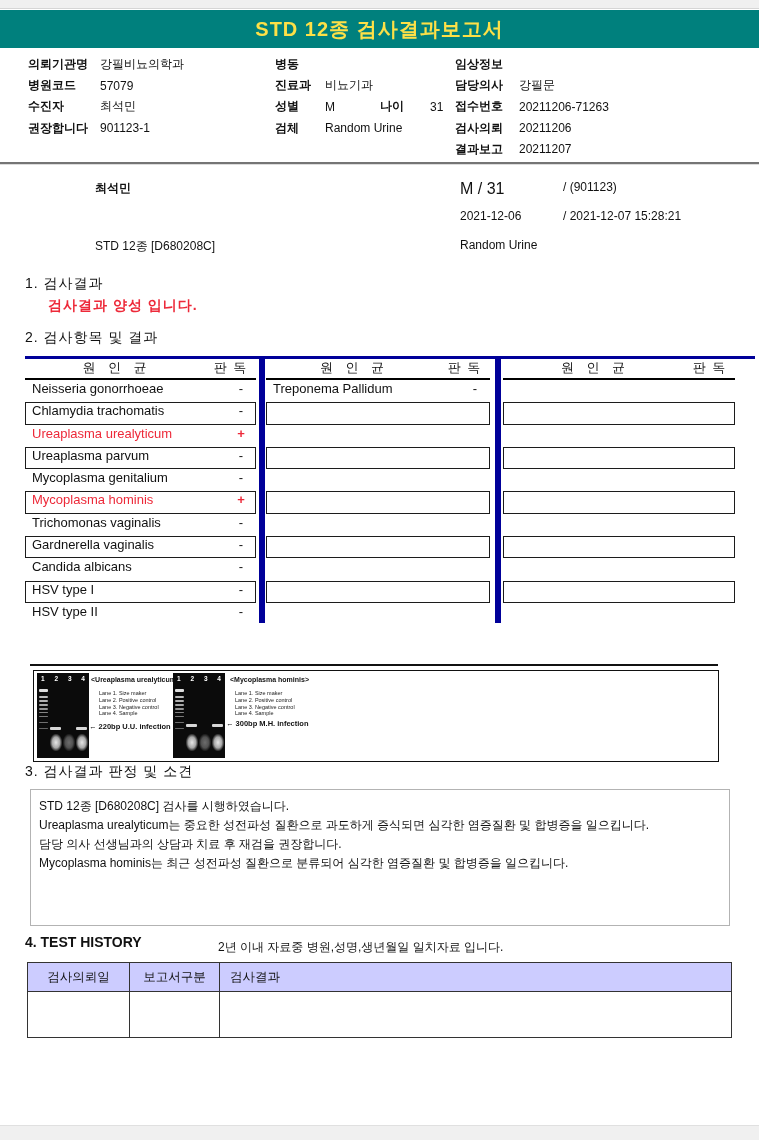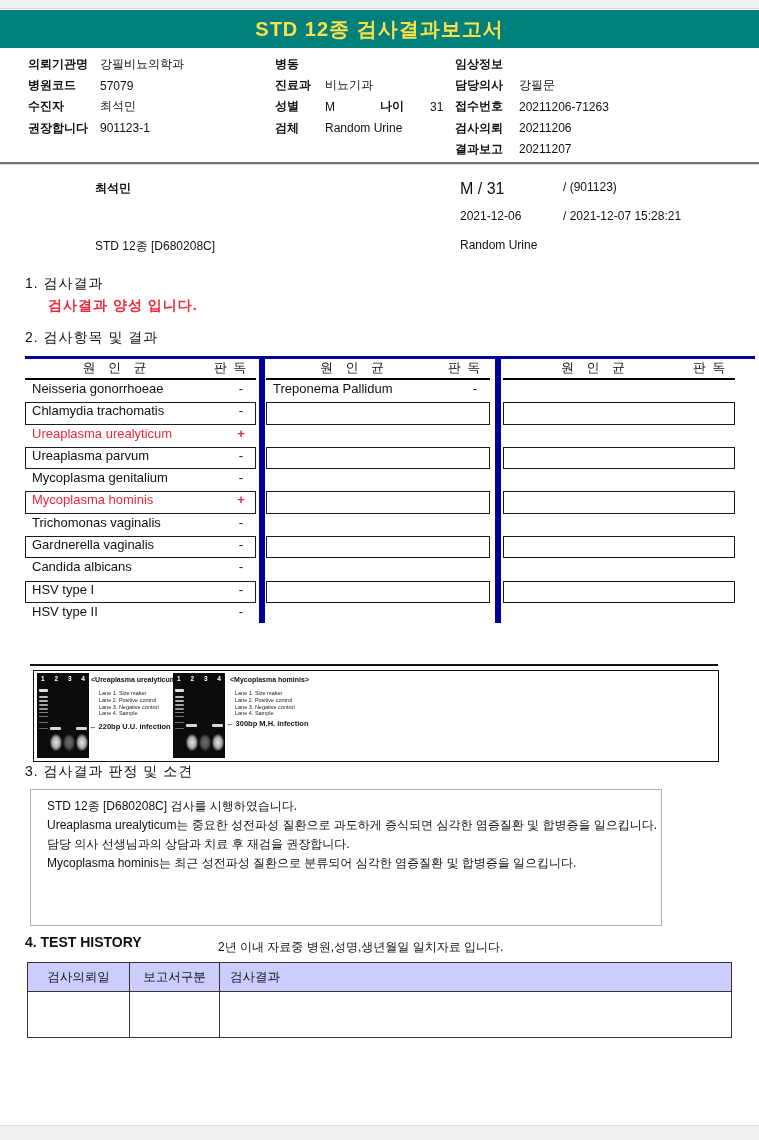--- a/index.html
+++ b/index.html
@@ -64,21 +64,21 @@
   .gel-box{position:absolute;left:33px;top:670px;width:684px;height:90px;border:1px solid #111;}
   .gel-img{position:absolute;top:2px;width:52px;height:85px;background:#0b0b0b;overflow:hidden;}
   .gel-lanes{display:flex;justify-content:space-between;padding:2px 4px 0 4px;color:#fff;font-size:6.5px;font-weight:bold;}
   .gel-band{position:absolute;background:#e9e9e9;border-radius:1px;}
   .gel-blob{position:absolute;top:61px;width:12px;height:17px;background:radial-gradient(ellipse at center,#ffffff 0%,#b9b9b9 45%,rgba(0,0,0,0) 75%);}
   .gel-caption{position:absolute;top:5px;font-size:7px;font-weight:bold;white-space:nowrap;}
   .gel-legend{position:absolute;top:19px;font-size:5.5px;line-height:6.8px;color:#222;white-space:nowrap;}
   .gel-annotation{position:absolute;font-size:7.5px;font-weight:bold;white-space:nowrap;}
 
   .h3{left:25px;top:763px;}
-  .comment-box{position:absolute;left:30px;top:789px;width:632px;height:137px;border:1px solid #b3b3b3;box-sizing:border-box;padding:7px 0 0 16px;}
+  .comment-box{position:absolute;left:30px;top:789px;width:700px;height:137px;border:1px solid #b3b3b3;box-sizing:border-box;padding:7px 0 0 8px;}
   .comment-line{font-size:12px;line-height:19px;white-space:nowrap;}
 
   .h4{left:25px;top:934px;font-weight:bold;letter-spacing:0;}
   .hist-note{left:218px;top:939px;font-size:12px;}
   .hist-table{position:absolute;left:27px;top:962px;width:705px;height:76px;border:1px solid #333;box-sizing:border-box;}
   .hist-header{display:flex;height:29px;background:#ccccff;border-bottom:1px solid #333;box-sizing:border-box;}
   .hist-body{display:flex;height:45px;}
   .hist-cell{box-sizing:border-box;font-size:12.5px;display:flex;align-items:center;justify-content:center;}
   .hist-cell.c1{width:101px;}
   .hist-cell.c2{width:90px;border-left:1px solid #333;}

